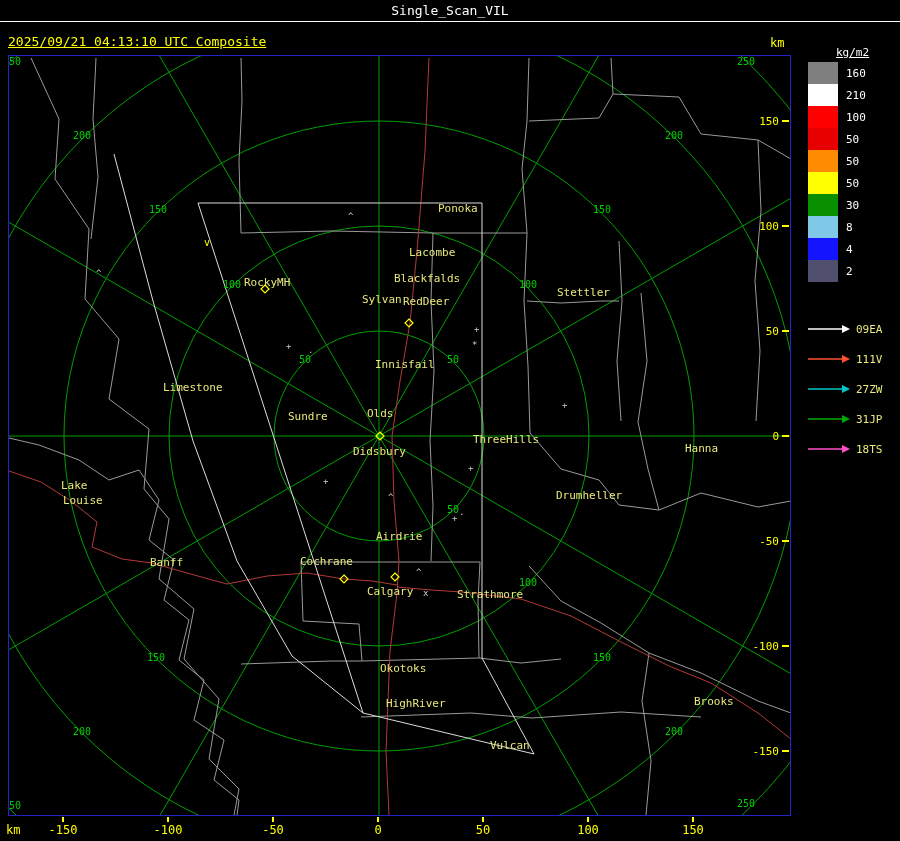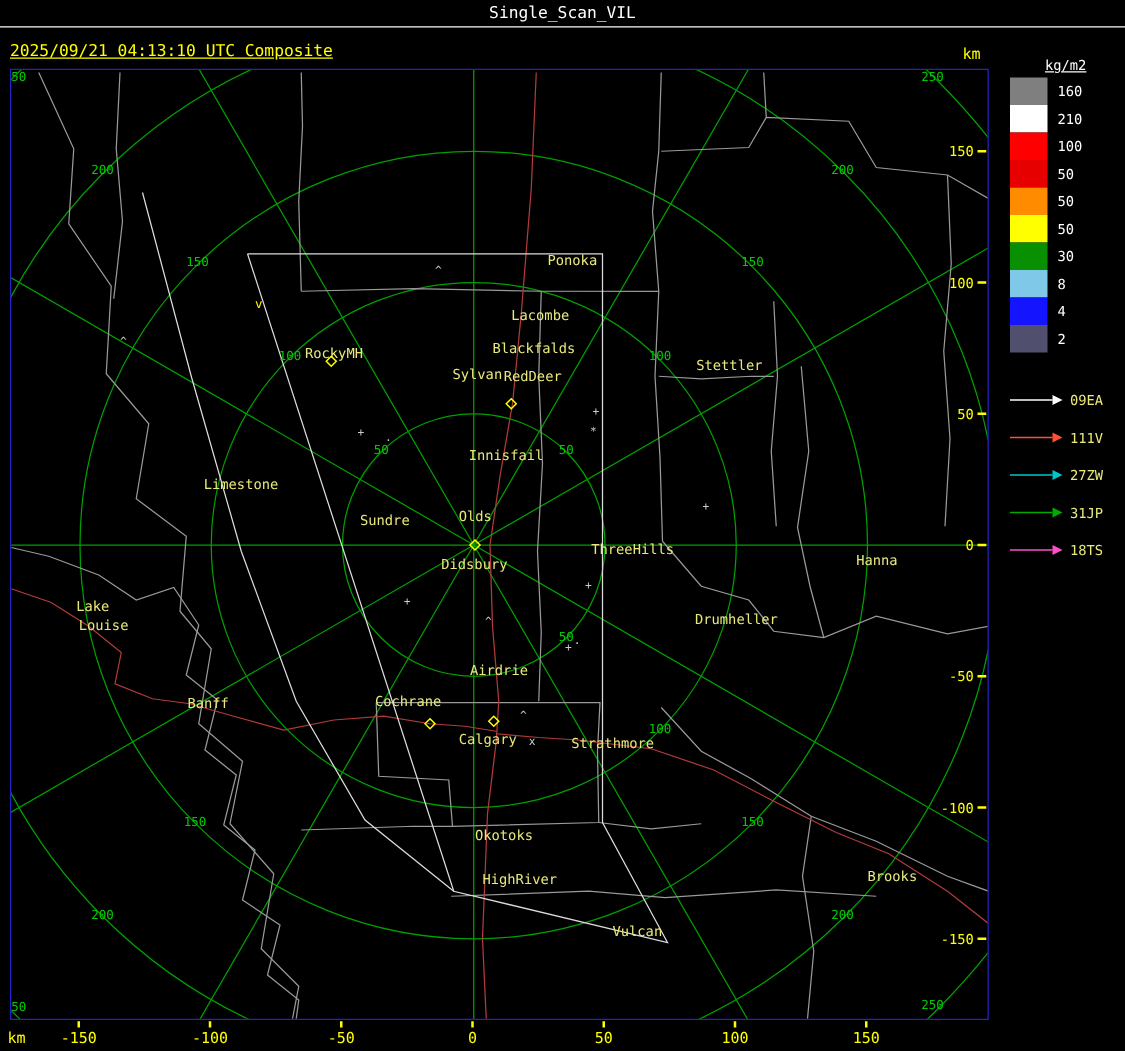--- a/index.html
+++ b/index.html
@@ -13,21 +13,21 @@
   .map-frame{position:absolute;left:8px;top:55px;width:781px;height:759px;
              border:1px solid #2323c8;background:#000;}
   #map-svg{display:block;width:781px;height:759px;}
   #map-svg text{font-family:"DejaVu Sans Mono","Liberation Mono",monospace;}
   .cb-unit{position:absolute;left:836px;top:46px;color:#ffffff;font-size:11px;text-decoration:underline;}
   #colorbar{position:absolute;left:808px;top:62px;}
   .cb-row{display:flex;align-items:center;height:22px;}
   .cb-swatch{width:30px;height:22px;}
   .cb-label{color:#ffffff;font-size:11px;margin-left:8px;width:34px;}
   #radar-legend{position:absolute;left:806px;top:314px;}
-  .lg-row{display:flex;height:30px;}
+  .lg-row{display:flex;align-items:center;height:30px;}
   .lg-label{color:#e8e87c;font-size:11px;margin-left:4px;}
   #bottom-axis{position:absolute;left:0;top:816px;width:900px;height:25px;}
   .btick{position:absolute;top:1px;width:2px;height:5px;background:#ffff00;}
   .blabel{position:absolute;top:7px;color:#ffff00;font-size:12px;transform:translateX(-50%);}
   .km-bottom{position:absolute;left:6px;top:7px;color:#ffff00;font-size:12px;}
 </style>
 </head>
 <body>
 
 <div class="titlebar">

